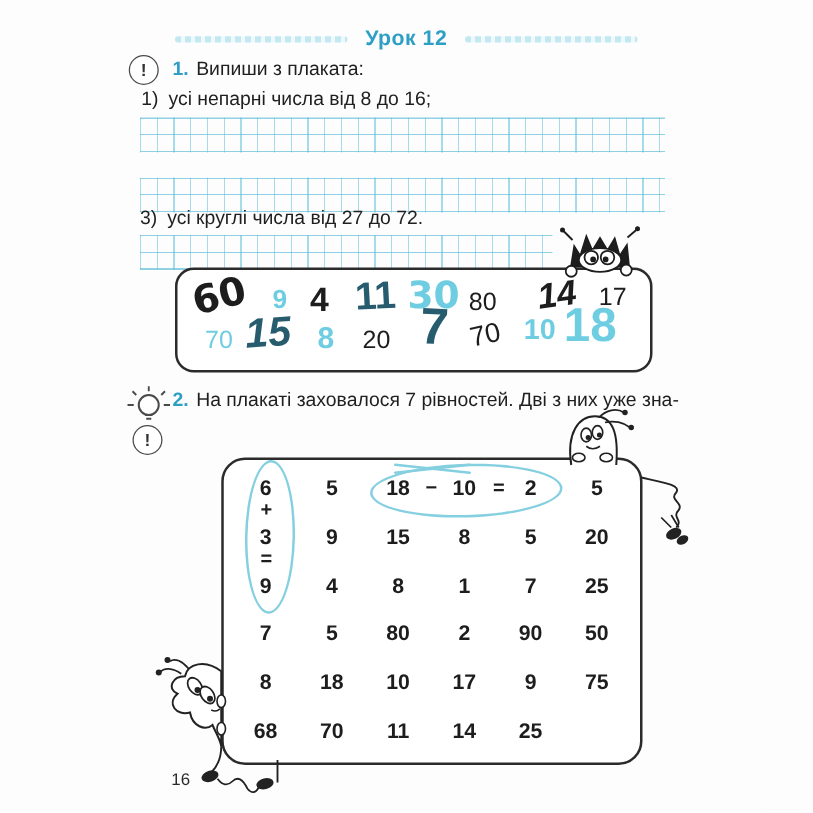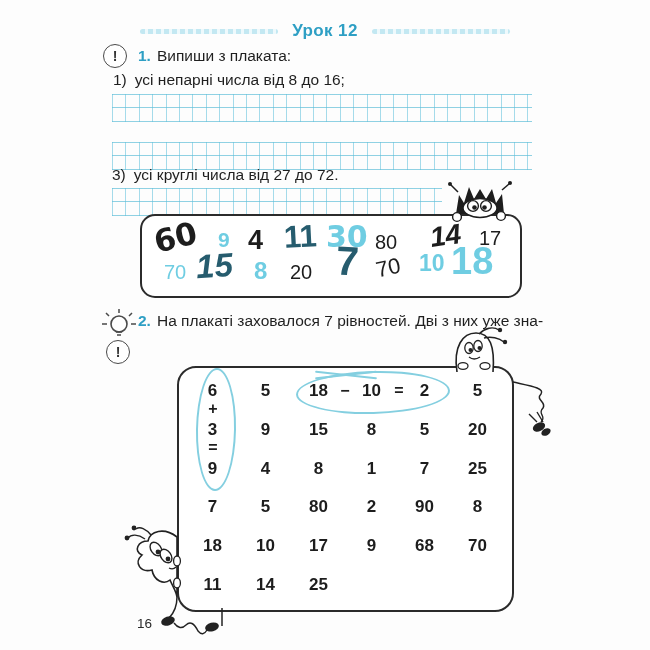--- a/index.html
+++ b/index.html
@@ -191,25 +191,27 @@
     <span class="tcell">4</span>
     <span class="tcell">8</span>
     <span class="tcell">1</span>
     <span class="tcell">7</span>
     <span class="tcell">25</span>
     <span class="tcell">7</span>
     <span class="tcell">5</span>
     <span class="tcell">80</span>
     <span class="tcell">2</span>
     <span class="tcell">90</span>
+    <span class="tcell">50</span>
     <span class="tcell">8</span>
     <span class="tcell">18</span>
     <span class="tcell">10</span>
     <span class="tcell">17</span>
     <span class="tcell">9</span>
+    <span class="tcell">75</span>
     <span class="tcell">68</span>
     <span class="tcell">70</span>
     <span class="tcell">11</span>
     <span class="tcell">14</span>
     <span class="tcell">25</span>
   </div>
 
   <span class="op" style="left:213px;top:409px;">+</span>
   <span class="op" style="left:213px;top:448px;">=</span>
   <span class="op" style="left:345px;top:391px;">−</span>

